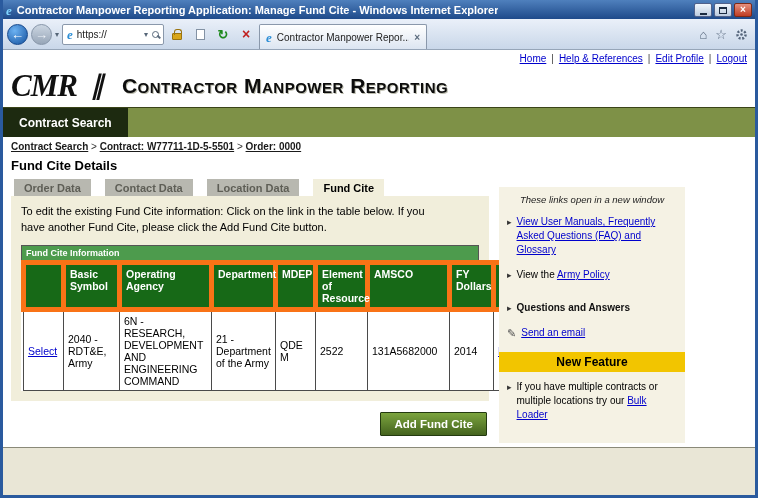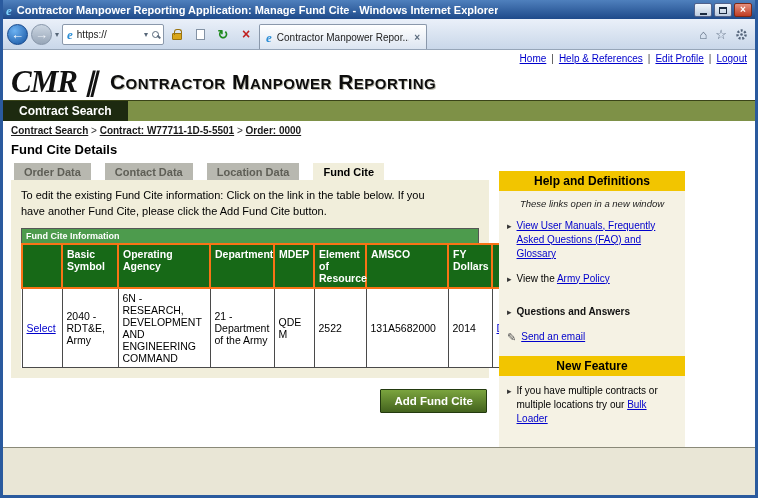--- a/index.html
+++ b/index.html
@@ -58,21 +58,21 @@
   .right-icons > span, .right-icons > svg { cursor: pointer; }
 
   
   .viewport { flex: 1; background: #fff; overflow: hidden; display: flex; flex-direction: column; }
 
   .utility { display: flex; justify-content: flex-end; align-items: center; padding: 3px 8px 1px; font-size: 10px; }
   .usep { display: inline-flex; }
   .usep + .usep::before { content: "|"; margin: 0 5px; color: #444; }
   .ulink { color: #0000cc; text-decoration: underline; cursor: pointer; }
 
-  .logo-row { display: flex; align-items: center; gap: 10px; padding: 1px 8px 3px; height: 42px; }
+  .logo-row { display: flex; align-items: center; gap: 16px; padding: 1px 8px 3px; height: 42px; }
   .cmr { font-family: "Liberation Serif", serif; font-style: italic; font-weight: bold;
          font-size: 31px; letter-spacing: -1px; color: #111; line-height: 1; }
   .logo-sep { font-size: 26px; font-weight: bold; color: #111; transform: skewX(-14deg); line-height: 1; }
   .logo-title { font-variant: small-caps; font-weight: bold; font-size: 21px; letter-spacing: 0.5px;
                 color: #0d0d0d; line-height: 1; text-shadow: 1px 1px 0 #bcbcae; }
 
   .navbar { height: 30px; display: flex; background: #7e9147; border-top: 1px solid #3a4418; }
   .navtab { padding: 0 16px; display: flex; align-items: center; font-size: 12px; font-weight: bold;
             cursor: pointer; margin-right: 2px; }
   .navtab.active { background: #1d2a10; color: #fff; }
@@ -96,21 +96,21 @@
             color: #5e5e56; cursor: pointer; }
   .subtab.active { background: #f1eedb; color: #000; }
 
   .panel { background: #f1eedb; padding: 8px 10px 10px; }
   .instructions { font-size: 11px; line-height: 1.45; color: #000; margin-bottom: 9px; padding-right: 30px; }
 
   .tbl-caption { background: #4d9b4d; color: #fff; font-size: 9px; font-weight: bold;
                  padding: 2px 4px; border: 1px solid #555; border-bottom: none; }
   table.fundcite { border-collapse: collapse; width: 100%; table-layout: fixed; background: #fff; }
   table.fundcite th { background: #176917; color: #fff; font-size: 10.5px; text-align: left;
-                      padding: 3px 4px; border: 2px solid #f97316; vertical-align: top; }
+                      padding: 3px 4px; border: 5px solid #f97316; vertical-align: top; }
   table.fundcite td { font-size: 10.5px; color: #000; padding: 3px 4px; border: 1px solid #4a4a4a;
                       vertical-align: middle; background: #fff; word-wrap: break-word; }
   .tlink { color: #0000cc; text-decoration: underline; cursor: pointer; }
 
   .button-row { text-align: right; padding: 11px 2px 0 0; }
   .add-btn { display: inline-block; background: linear-gradient(#7ba43e, #44631e); color: #fff;
              font-weight: bold; font-size: 11.5px; font-family: "Liberation Sans", sans-serif;
              border: 1px solid #233a0f; padding: 5px 13px; border-radius: 1px; cursor: pointer; }
 
   
@@ -272,21 +272,20 @@
           </tbody>
             </table>
         </div>
 
         <div class="button-row">
           <span class="add-btn">Add Fund Cite</span>
         </div>
       </div>
 
       <div class="sidebar">
-        <div class="side-title">Help and Definitions</div>
         <div class="side-note">These links open in a new window</div>
 
         <div class="side-item">
           <span class="bullet">▸</span>
           <span><span class="slink">View User Manuals, Frequently Asked Questions (FAQ) and Glossary</span></span>
         </div>
         <div class="side-item">
           <span class="bullet">▸</span>
           <span><span>View the </span><span class="slink">Army Policy</span></span>
         </div>

